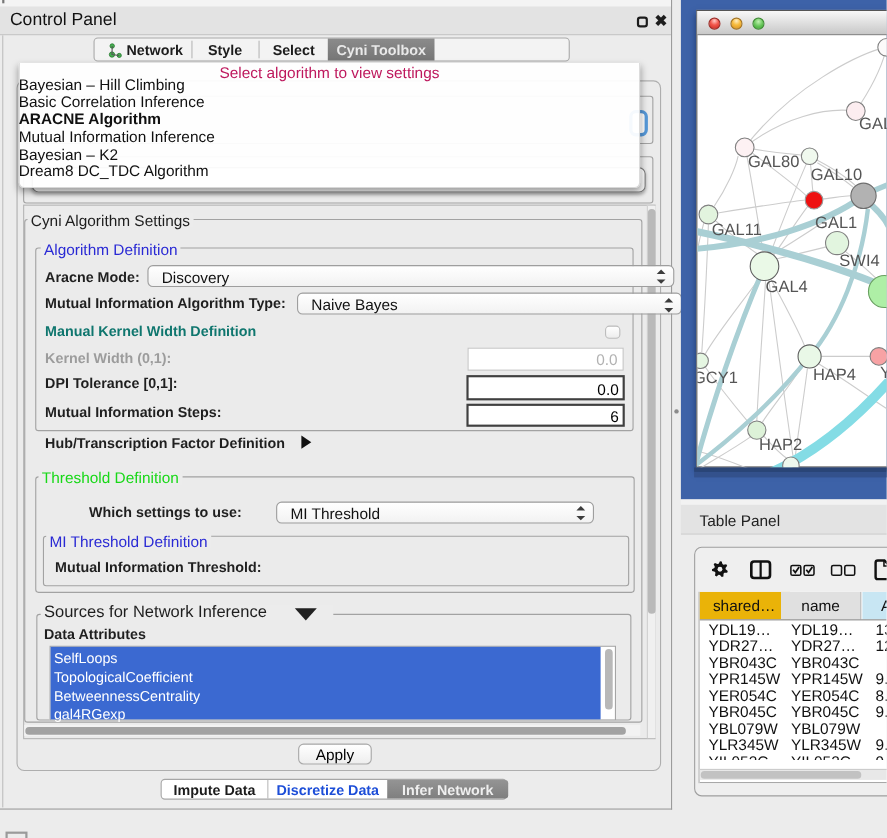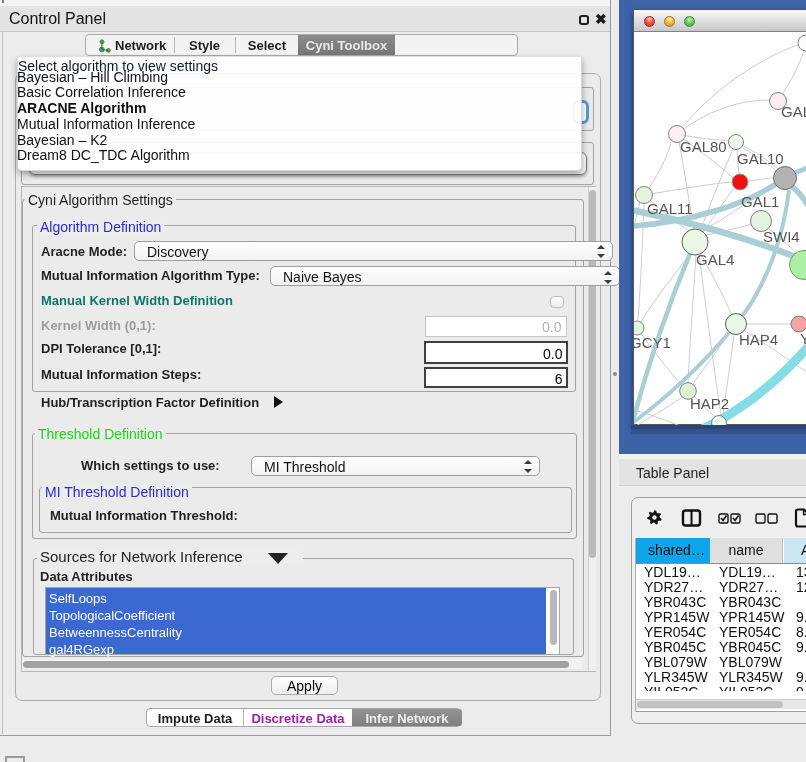--- a/index.html
+++ b/index.html
@@ -87,42 +87,42 @@
   <div class="abs" style="left:45px;top:586.5px;width:515px;height:68px;border:1px solid #a5a5a5;background:#fff">
     <div class="abs" style="left:0;top:0;width:500px;height:66px;background:#3b69d1;color:#fff;font-size:13px;line-height:17.1px;padding:2px 0 0 3px">SelfLoops<br>TopologicalCoefficient<br>BetweennessCentrality<br>gal4RGexp</div>
     <div class="abs" style="left:504px;top:2px;width:7px;height:55px;background:#b8b8b8;border-radius:4px"></div>
   </div>
 
   <div class="abs" style="left:271px;top:676px;width:67px;height:19px;background:linear-gradient(#ffffff,#eee);border:1px solid #a9a9a9;border-radius:5px;text-align:center;font-size:14px;padding-top:1px">Apply</div>
 
   <div class="abs" style="left:146px;top:708px;width:315px;height:19px;background:#fff;border:1px solid #a6a6a6;border-radius:4px;font-size:13px;font-weight:bold">
     <div class="abs" style="left:0;top:0;width:96px;height:17px;text-align:center;padding-top:2px;color:#1c1c1c">Impute Data</div>
     <div class="abs" style="left:96px;top:0;width:1px;height:17px;background:#bbb"></div>
-    <div class="abs" style="left:97px;top:0;width:108px;height:17px;text-align:center;padding-top:2px;color:#a21caf">Discretize Data</div>
+    <div class="abs" style="left:97px;top:0;width:108px;height:17px;text-align:center;padding-top:2px;color:#1d4ed8">Discretize Data</div>
     <div class="abs" style="left:205px;top:0;width:110px;height:17px;background:linear-gradient(#949494,#7f7f7f);border-radius:0 3px 3px 0;text-align:center;padding-top:2px;color:#efefef">Infer Network</div>
   </div>
 </div>
 
 <div class="abs" style="left:85px;top:34px;width:433px;height:22px;background:#f3f3f3;border:1px solid #a9a9a9;border-radius:4px;font-size:13px;font-weight:bold;color:#1c1c1c">
   <div class="abs" style="left:29px;top:3px">Network</div>
   <svg class="abs" style="left:12px;top:4px" width="13" height="14" viewBox="0 0 13 14">
       <circle cx="4" cy="2.8" r="2" fill="#45b050" stroke="#2c7d35" stroke-width="0.8"></circle>
       <circle cx="3.8" cy="10.6" r="2.4" fill="#45b050" stroke="#2c7d35" stroke-width="0.8"></circle>
       <circle cx="10.4" cy="11.4" r="1.9" fill="#45b050" stroke="#2c7d35" stroke-width="0.8"></circle>
       <path d="M4 2.8 L3.8 10.6 L10.4 11.4" stroke="#555" stroke-width="1" fill="none"></path>
     </svg>
   <div class="abs" style="left:88px;top:2px;width:1px;height:16px;background:#b8b8b8"></div>
   <div class="abs" style="left:103px;top:0;width:60px;height:20px;text-align:left;padding-top:3px">Style</div>
   <div class="abs" style="left:149px;top:2px;width:1px;height:16px;background:#b8b8b8"></div>
   <div class="abs" style="left:150px;top:0;width:62px;height:20px;text-align:center;padding-top:3px">Select</div>
   <div class="abs" style="left:212px;top:0;width:97px;height:20px;background:linear-gradient(#8b8b8b,#767676);text-align:center;padding-top:3px;color:#e9e9e9">Cyni Toolbox</div>
 </div>
 
 <div class="abs" style="left:17px;top:57px;width:565px;height:114px;background:rgba(255,255,255,0.94);border:1px solid rgba(190,190,190,0.6);border-top:none;border-radius:0 0 5px 5px;box-shadow:0 3px 7px rgba(0,0,0,0.35);font-size:14px;color:#101010">
-  <div class="abs" style="left:0;top:1px;width:100%;color:#0f172a">Select algorithm to view settings</div>
+  <div class="abs" style="left:0;top:1px;width:100%;text-align:center;color:#be185d">Select algorithm to view settings</div>
   <div class="abs" style="left:-1px;top:12.5px;line-height:15.8px;white-space:pre">Bayesian – Hill Climbing
 Basic Correlation Inference
 <b>ARACNE Algorithm</b>
 Mutual Information Inference
 Bayesian – K2
 Dream8 DC_TDC Algorithm</div>
 </div>
 
 <div class="abs" style="left:619px;top:0;width:187px;height:454px;background:#3d62a8"></div>
 
@@ -230,21 +230,21 @@
     <path d="M76 10 l2 2.5 3.5 -5" stroke-width="1.6"></path>
       <path d="M88 10 l2 2.5 3.5 -5" stroke-width="1.6"></path>
     <rect x="111" y="6" width="9" height="9" rx="1.5"></rect>
       <rect x="123" y="6" width="9" height="9" rx="1.5"></rect>
     <path d="M151 3.5 a2 2 0 0 1 2-2 h6 l5 5 v10 a2 2 0 0 1 -2 2 h-9 a2 2 0 0 1 -2-2 Z" stroke-width="2.2"></path>
       <path d="M158.6 1.8 v4.7 h5.2" stroke-width="1.4"></path>
   </g>
 </svg>
 
 <div class="abs" style="left:635px;top:538px;width:171px;height:174px;background:#fff;border-left:1px solid #adadad;font-size:14px;color:#111;overflow:hidden">
-  <div class="abs" style="left:0;top:0;width:82px;height:25px;background:#0ea5e9;border-right:1px solid #a8c6d3;text-align:center;padding-top:4px">shared…</div>
+  <div class="abs" style="left:0;top:0;width:82px;height:25px;background:#eab308;border-right:1px solid #a8c6d3;text-align:center;padding-top:4px">shared…</div>
   <div class="abs" style="left:74px;top:0;width:73px;height:25px;background:#e0e0e0;border-right:1px solid #bbb;text-align:center;padding-top:4px">name</div>
   <div class="abs" style="left:148px;top:0;width:60px;height:25px;background:#c8e6f3;padding:4px 0 0 17px">A</div>
   <div class="abs" style="left:0;top:25px;width:100%;height:1px;background:#8a8a8a"></div>
   <div class="abs" style="left:0;top:27px;width:171px;height:126px;overflow:hidden">
     <div class="abs" style="left:8px;top:0;line-height:14.95px;white-space:pre">YDL19…
 YDR27…
 YBR043C
 YPR145W
 YER054C
 YBR045C

